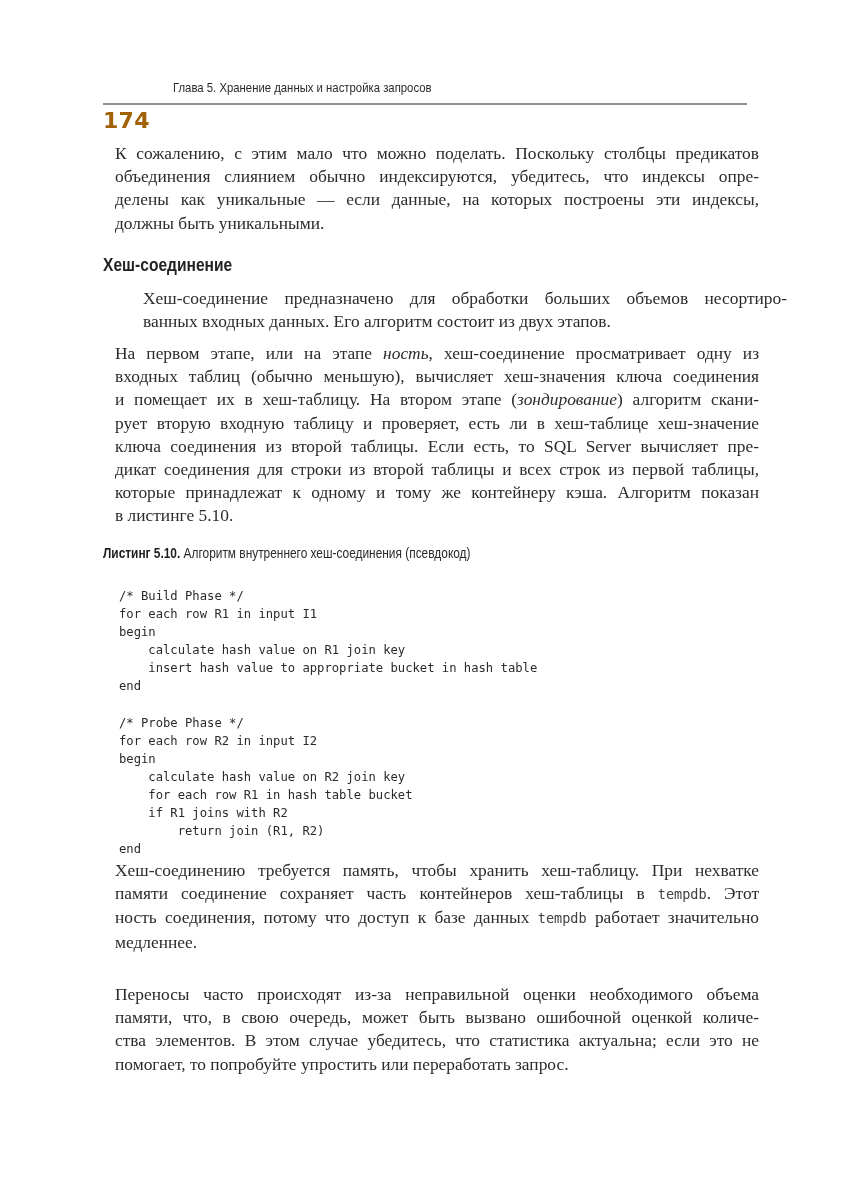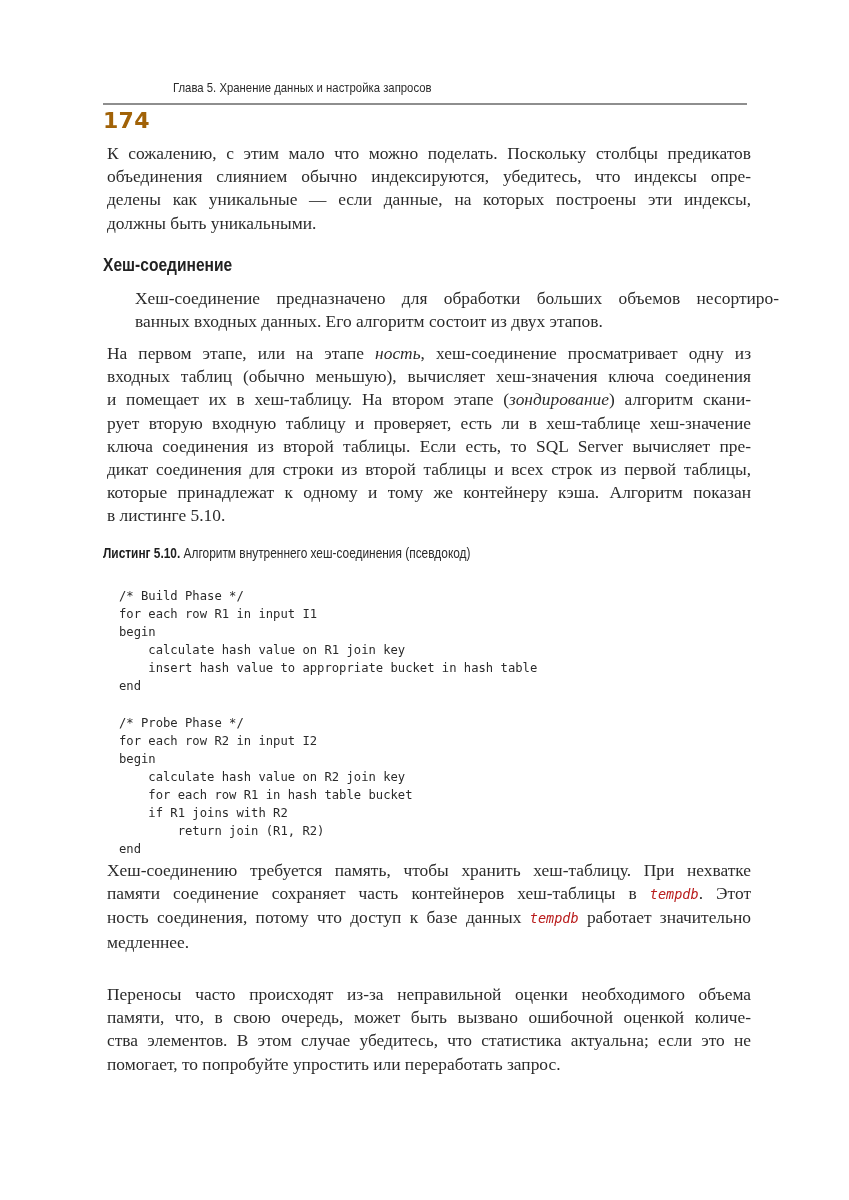--- a/index.html
+++ b/index.html
@@ -45,21 +45,21 @@
       top: 7px;
       font-family: "Liberation Sans", sans-serif;
       font-size: 13.5px;
       color: #2a2a2a;
       transform: scaleX(0.84);
       transform-origin: left center;
       white-space: nowrap;
     }
     .body-text {
       position: absolute;
-      left: 4px;
+      left: 12px;
       width: 644px;
       font-family: "Liberation Serif", serif;
       font-size: 17.4px;
       line-height: 23.2px;
       color: #2b2b2b;
       text-align: justify;
       margin: 0;
       hyphens: manual;
     }
     .body-text .ln {
@@ -71,22 +71,21 @@
     }
     .body-text .ln.last {
       text-align-last: left;
     }
     .body-text em {
       font-style: italic;
     }
     .body-text code {
       font-family: "DejaVu Sans Mono", monospace;
       font-size: 13.5px;
-      color: #b91c1c;
-      font-style: italic;
+      color: #404040;
     }
     .section-heading {
       position: absolute;
       left: 0;
       top: 254px;
       font-family: "Liberation Sans", sans-serif;
       font-weight: bold;
       font-size: 19px;
       color: #222;
       transform: scaleX(0.82);

